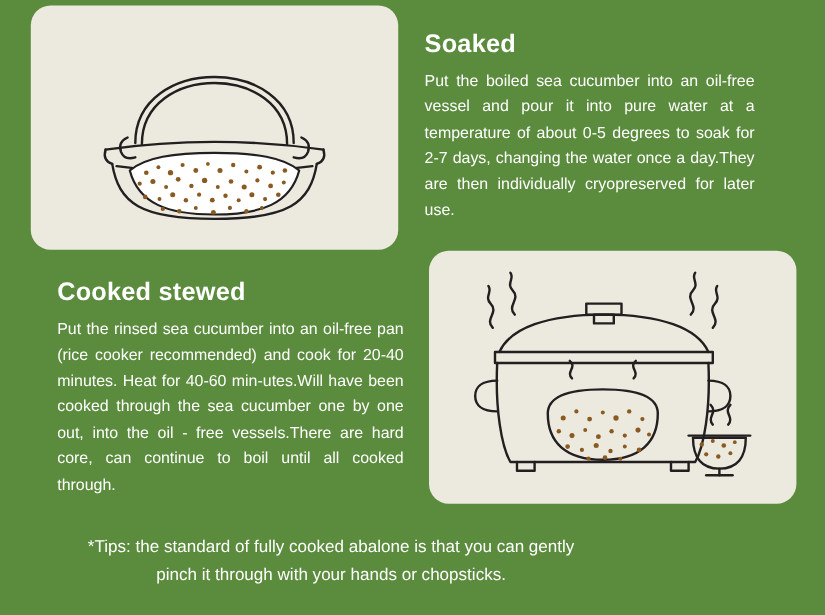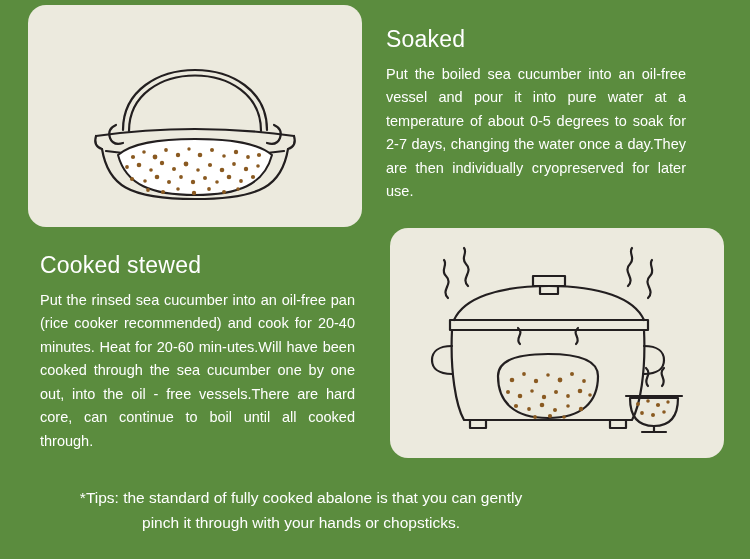--- a/index.html
+++ b/index.html
@@ -44,27 +44,27 @@
   .text-block {
     position: absolute;
     color: #ffffff;
   }
   #soaked-block {
     left: 386px;
     top: 26px;
     width: 300px;
   }
   #stewed-block {
-    left: 40px;
+    left: 52px;
     top: 252px;
     width: 315px;
   }
   .block-title {
     font-size: 23px;
-    font-weight: normal;
+    font-weight: bold;
     margin: 0 0 10px 0;
     letter-spacing: .2px;
   }
   .block-body {
     font-size: 14.5px;
     line-height: 1.62;
     text-align: justify;
     text-justify: inter-word;
     margin: 0;
   }
@@ -158,21 +158,21 @@
     </svg>
   </div>
 
   <div class="text-block" id="soaked-block">
     <h2 class="block-title">Soaked</h2>
     <p class="block-body">Put the boiled sea cucumber into an oil-free vessel and pour it into pure water at a temperature of about 0-5 degrees to soak for 2-7 days, changing the water once a day.They are then individually cryopreserved for later use.</p>
   </div>
 
   <div class="text-block" id="stewed-block">
     <h2 class="block-title">Cooked stewed</h2>
-    <p class="block-body">Put the rinsed sea cucumber into an oil-free pan (rice cooker recommended) and cook for 20-40 minutes. Heat for 20-60 min-utes.Will have been cooked through the sea cucumber one by one out, into the oil - free vessels.There are hard core, can continue to boil until all cooked through.</p>
+    <p class="block-body">Put the rinsed sea cucumber into an oil-free pan (rice cooker recommended) and cook for 20-40 minutes. Heat for 40-60 min-utes.Will have been cooked through the sea cucumber one by one out, into the oil - free vessels.There are hard core, can continue to boil until all cooked through.</p>
   </div>
 
   <div class="img-card" id="cooker-card">
     <svg width="334" height="230" viewBox="0 0 334 230">
       <g fill="none" stroke="#231f20" stroke-width="2.2" stroke-linecap="round" stroke-linejoin="round">
 
         <path d="M58 70 c-8 -8, 6 -14, -2 -22 c-6 -6, 2 -11, -2 -16"></path>
         <path d="M78 58 c-8 -8, 6 -14, -2 -22 c-6 -6, 2 -11, -2 -16"></path>
 
         <path d="M238 58 c8 -8, -6 -14, 2 -22 c6 -6, -2 -11, 2 -16"></path>

